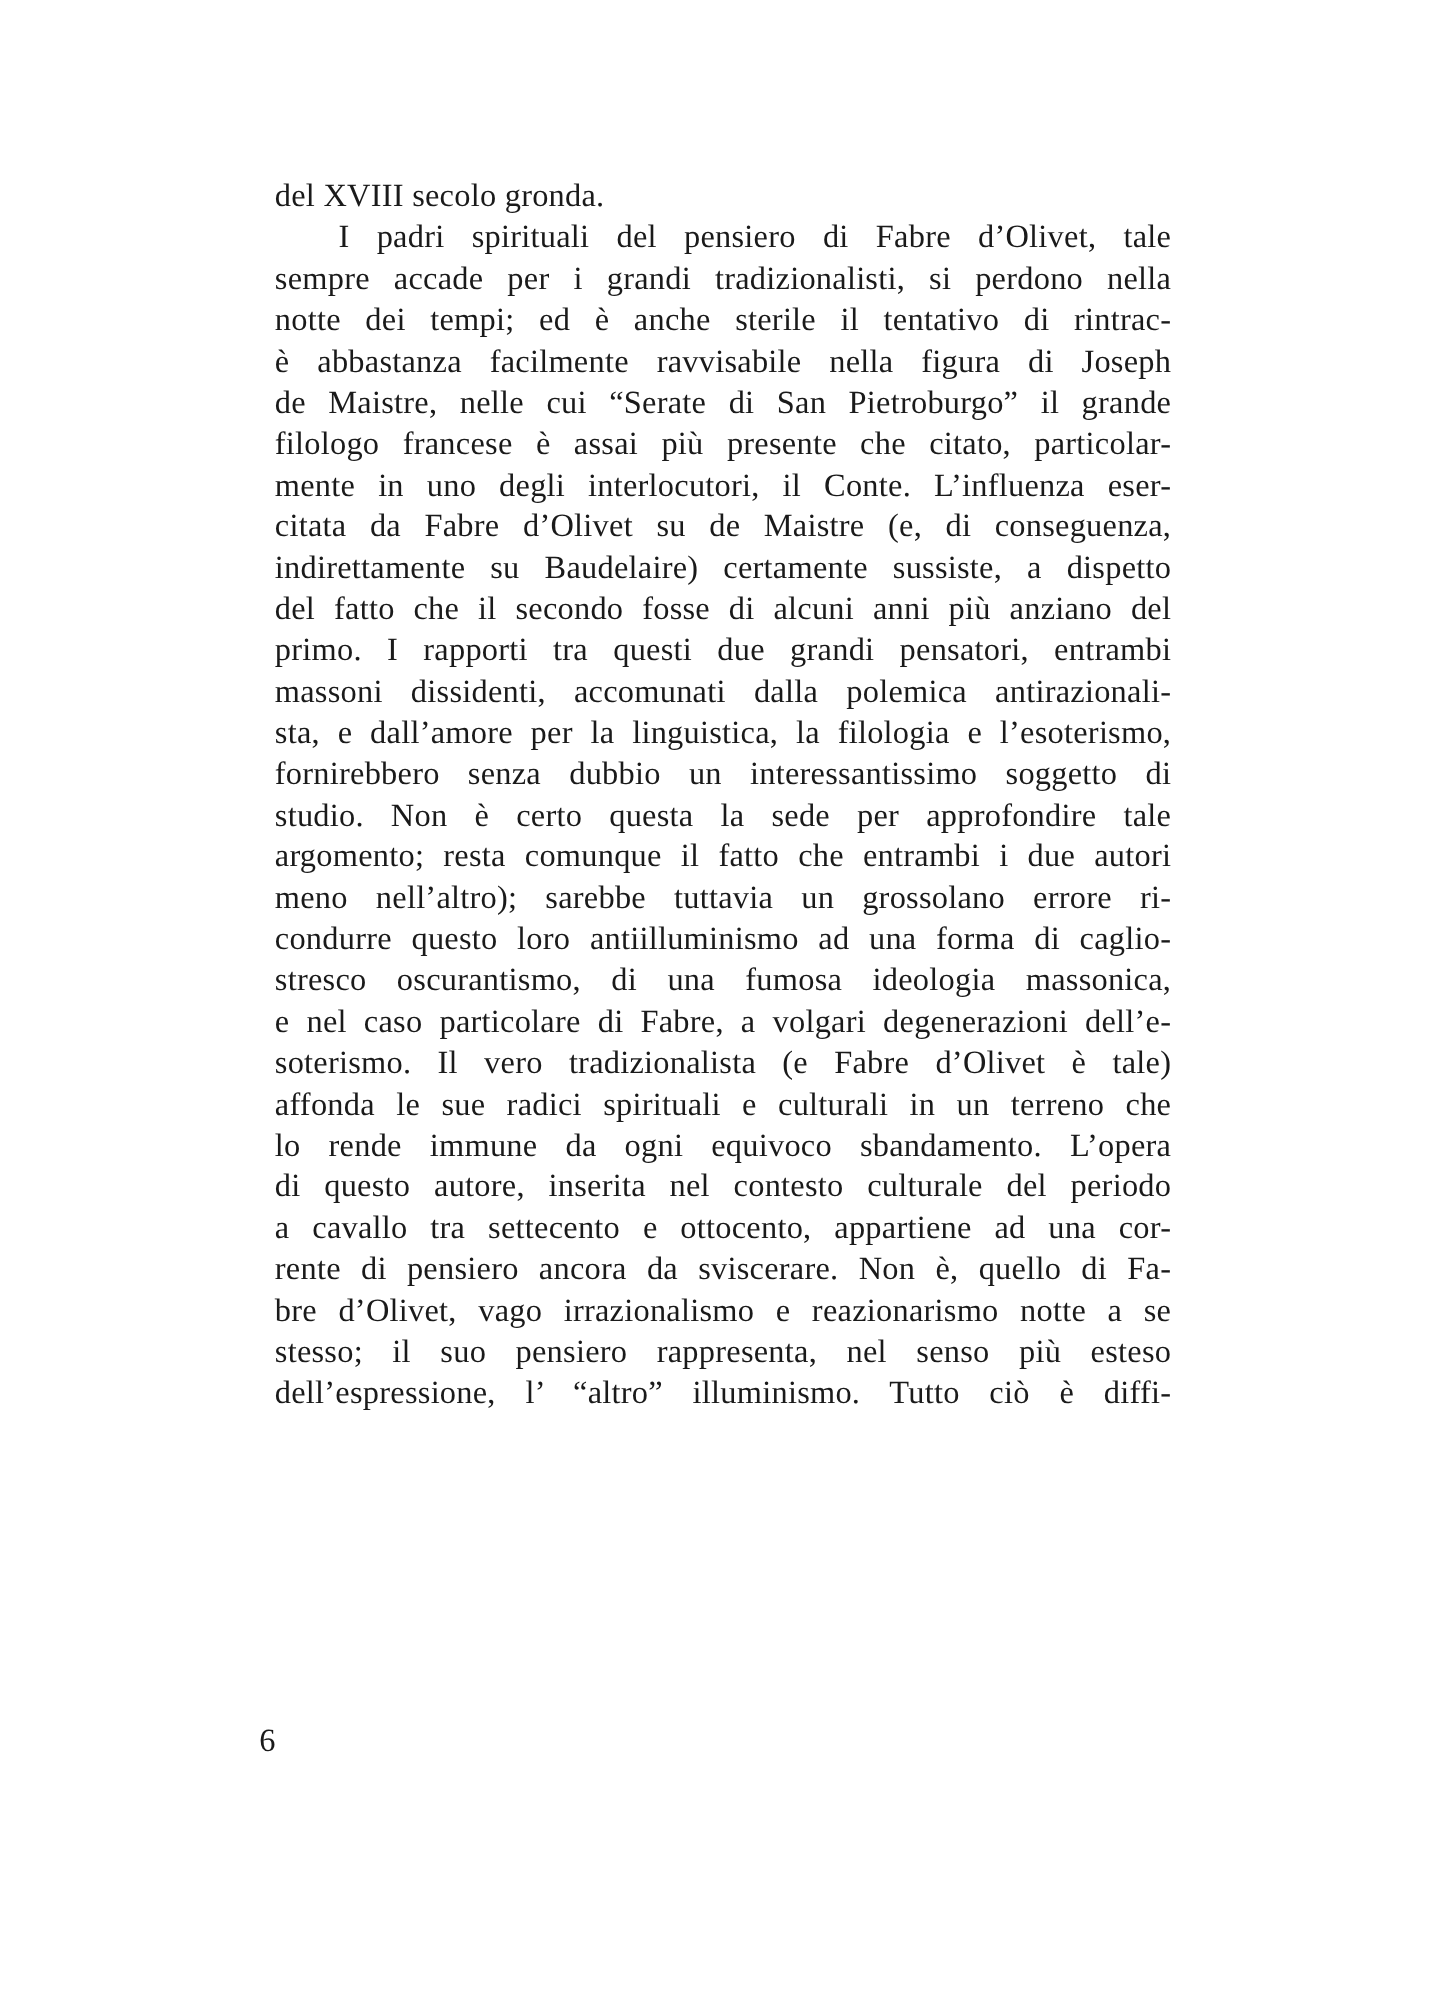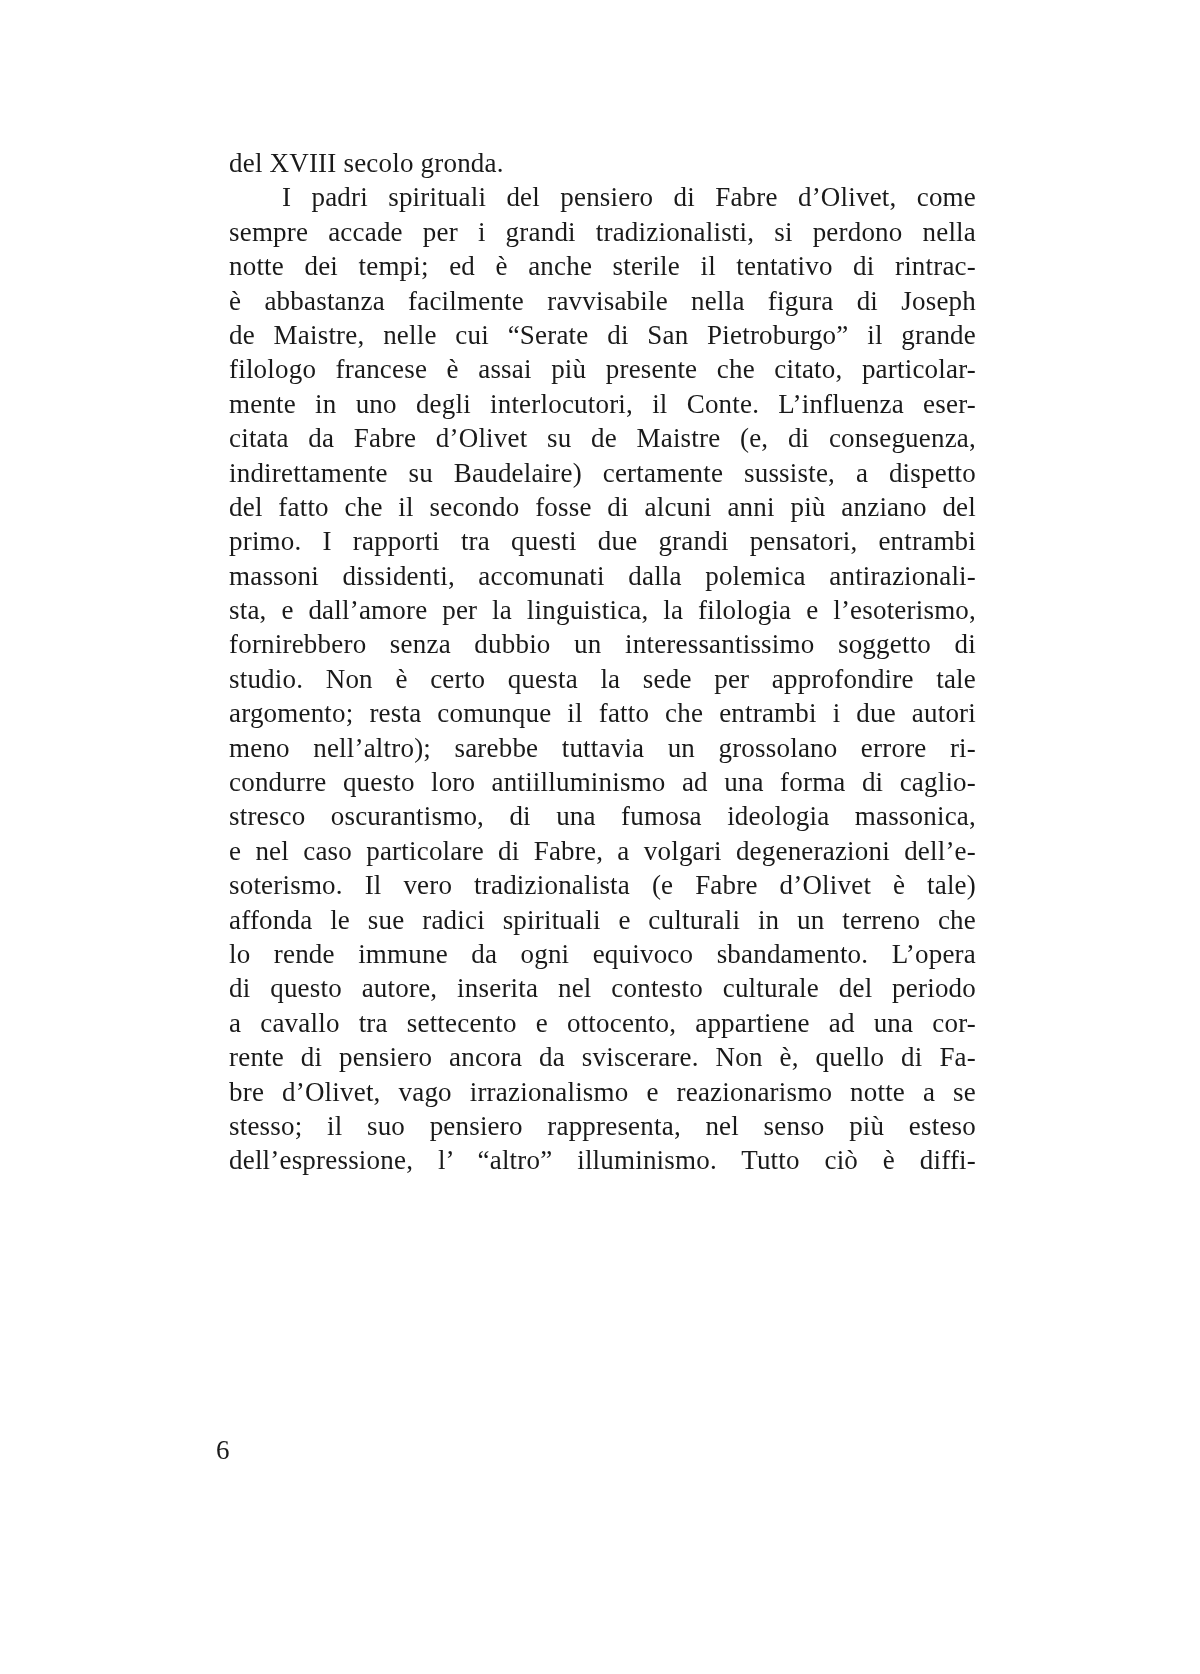--- a/index.html
+++ b/index.html
@@ -20,21 +20,21 @@
     position: absolute; left: 216px; top: 1435px;
     font-family: "Liberation Serif", "DejaVu Serif", serif;
     font-size: 27px; color: #1a1a1a;
   }
 </style>
 </head>
 <body>
 
 <div class="page">
   <span class="line last">del XVIII secolo gronda.</span>
-  <span class="line indent">I padri spirituali del pensiero di Fabre d’Olivet, come</span>
+  <span class="line indent">I padri spirituali del pensiero di Fabre d’Olivet, tale</span>
   <span class="line">sempre accade per i grandi tradizionalisti, si perdono nella</span>
   <span class="line">notte dei tempi; ed è anche sterile il tentativo di rintrac-</span>
   <span class="line">è abbastanza facilmente ravvisabile nella figura di Joseph</span>
   <span class="line">de Maistre, nelle cui “Serate di San Pietroburgo” il grande</span>
   <span class="line">filologo francese è assai più presente che citato, particolar-</span>
   <span class="line">mente in uno degli interlocutori, il Conte. L’influenza eser-</span>
   <span class="line">citata da Fabre d’Olivet su de Maistre (e, di conseguenza,</span>
   <span class="line">indirettamente su Baudelaire) certamente sussiste, a dispetto</span>
   <span class="line">del fatto che il secondo fosse di alcuni anni più anziano del</span>
   <span class="line">primo. I rapporti tra questi due grandi pensatori, entrambi</span>

